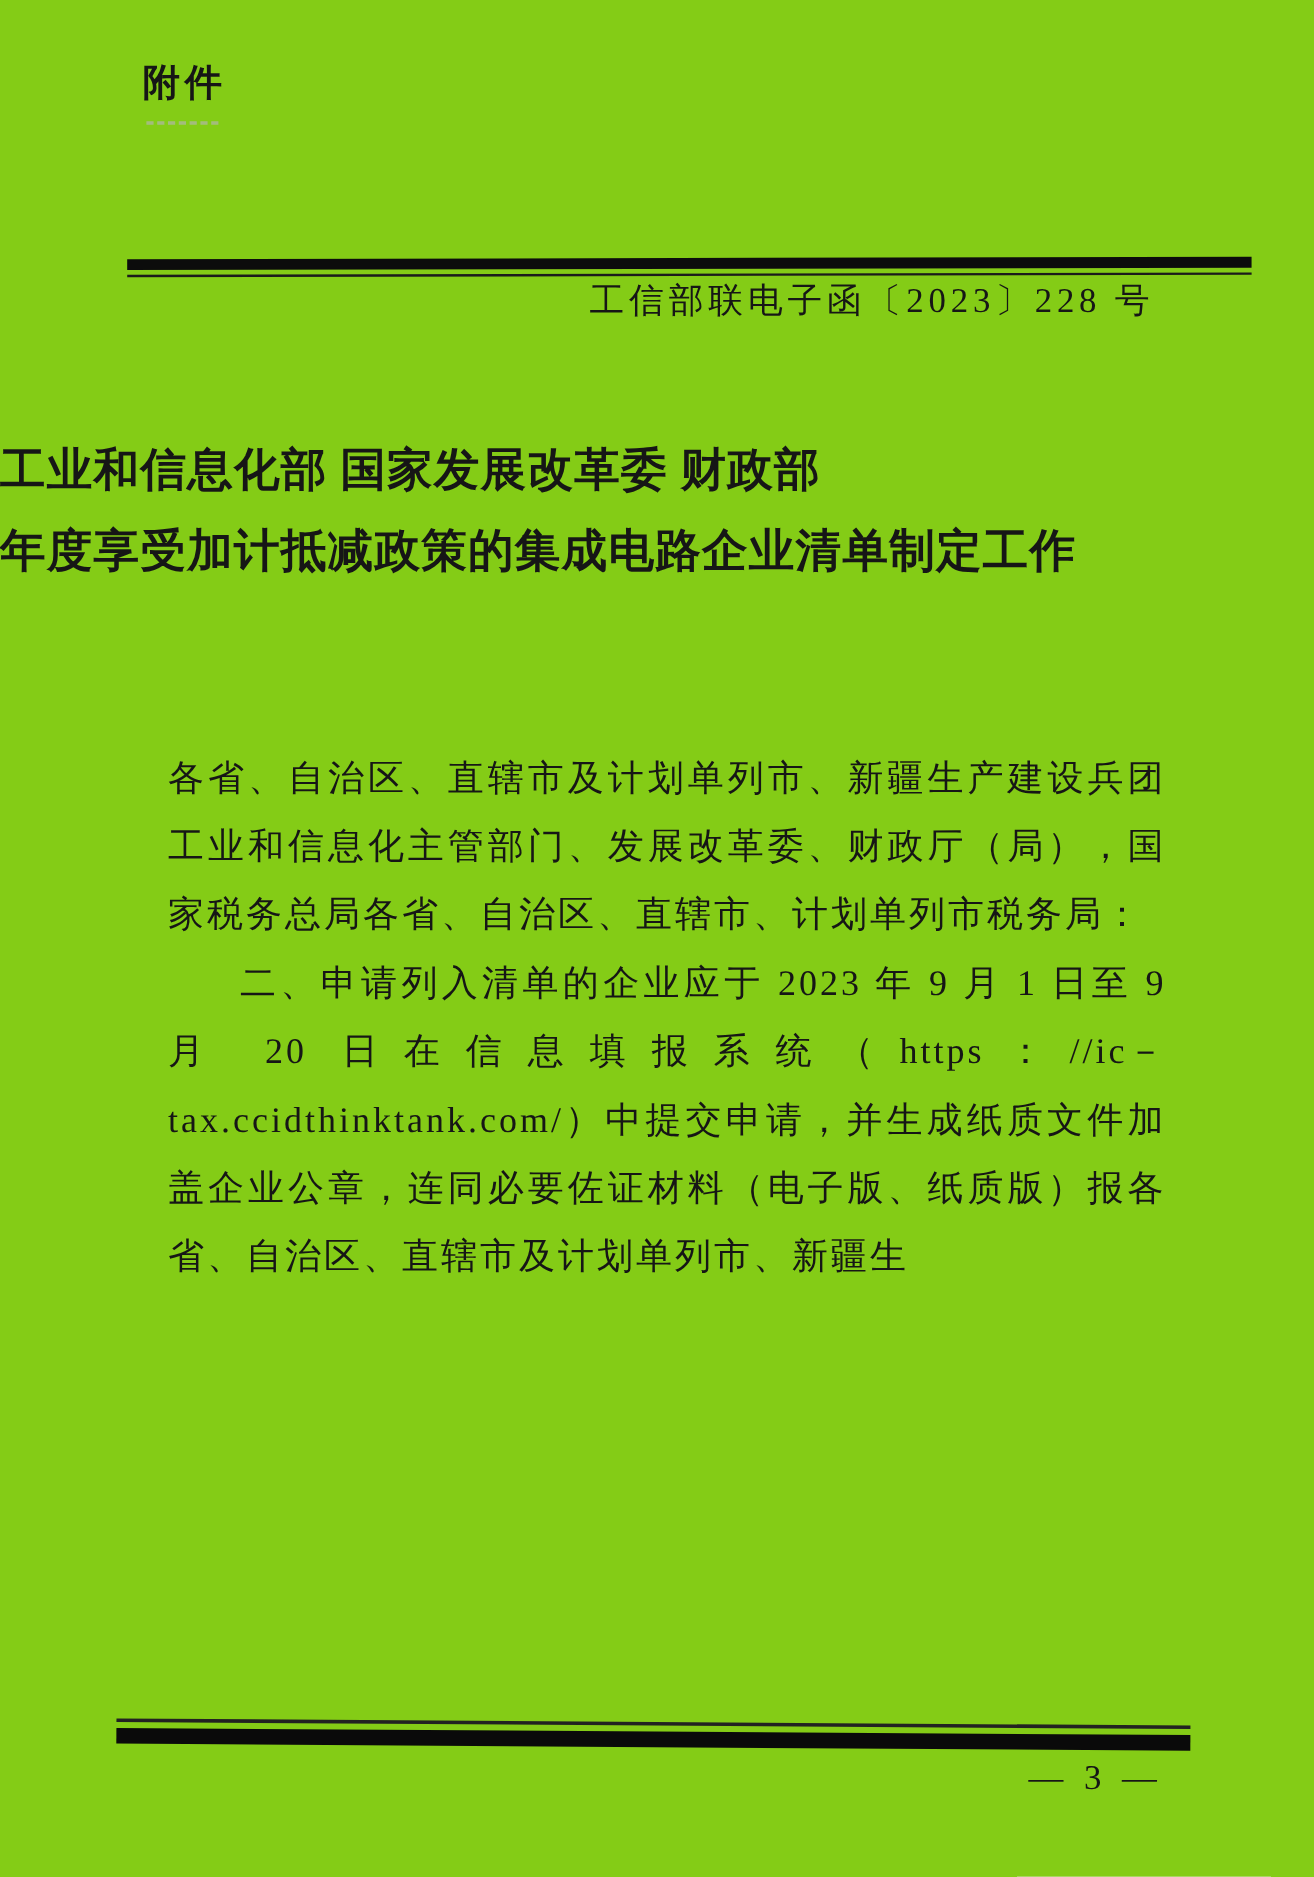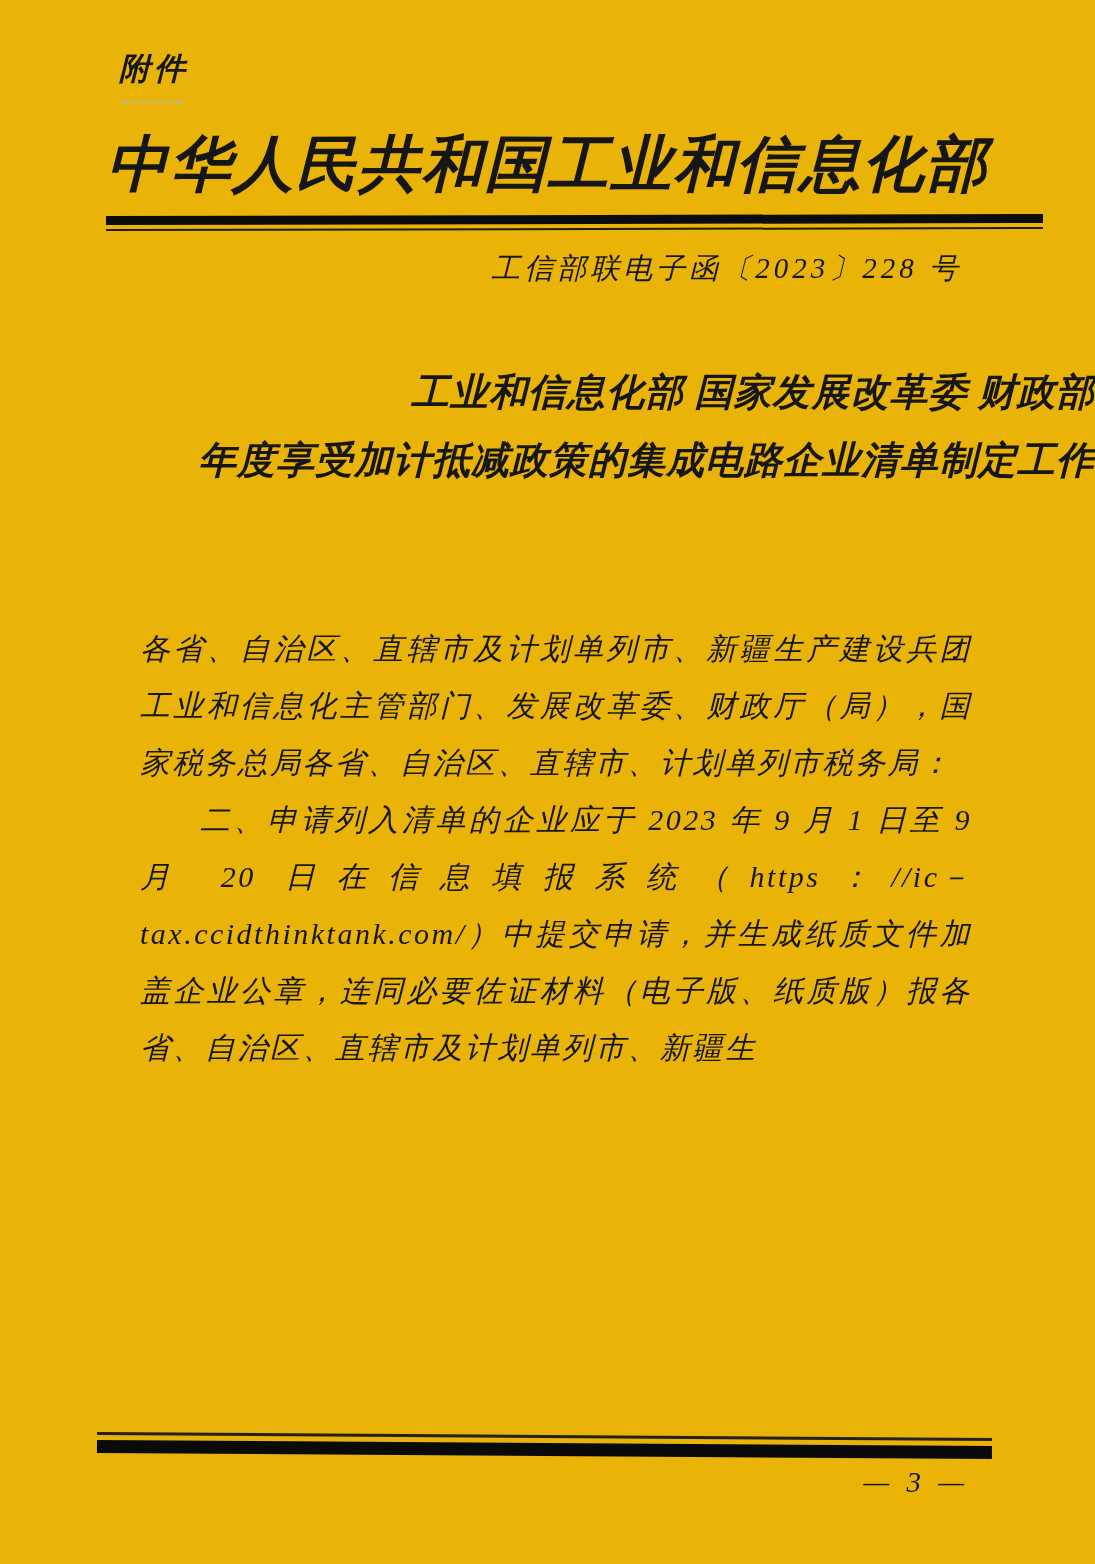--- a/index.html
+++ b/index.html
@@ -5,25 +5,24 @@
   html, body {
     margin: 0;
     padding: 0;
     background: #e8e8e8;
   }
   .page {
     position: relative;
     width: 1095px;
     height: 1564px;
     margin: 0 auto;
-    background: #eab308;
+    background: #84cc16;
     color: #161616;
     font-family: "Liberation Serif", serif;
     overflow: hidden;
-    font-style: italic;
   }
   .attachment-label {
     position: absolute;
     left: 119px;
     top: 48px;
     font-size: 31px;
     font-weight: bold;
     letter-spacing: 4px;
     font-family: "Liberation Sans", sans-serif;
   }
@@ -59,32 +58,32 @@
     height: 9px;
     background: #0c0c0c;
   }
   .masthead-rule .thin {
     height: 2px;
     background: #1b1b1b;
     margin-top: 4px;
   }
   .doc-number {
     position: absolute;
-    top: 249px;
+    top: 231px;
     right: 133px;
     font-size: 29px;
     letter-spacing: 4px;
     white-space: nowrap;
   }
   .doc-title {
     position: absolute;
     left: 0;
     top: 358px;
     width: 100%;
-    text-align: right;
+    text-align: left;
     font-size: 38px;
     font-weight: bold;
     line-height: 68px;
     letter-spacing: 1px;
   }
   .doc-title .title-line { white-space: nowrap; }
   .body-text {
     position: absolute;
     left: 140px;
     top: 620px;
@@ -129,21 +128,20 @@
 </style>
 </head>
 <body>
 
 <div class="page">
 
   <div class="attachment-label">附件</div>
 
   <div class="attachment-underline"></div>
 
-  <div class="agency-header">中华人民共和国工业和信息化部</div>
 
   <div class="masthead-rule">
     <div class="thick"></div>
     <div class="thin"></div>
   </div>
 
   <div class="doc-number">工信部联电子函〔2023〕228 号</div>
 
   <div class="doc-title">
     <div class="title-line">工业和信息化部 国家发展改革委 财政部</div>

